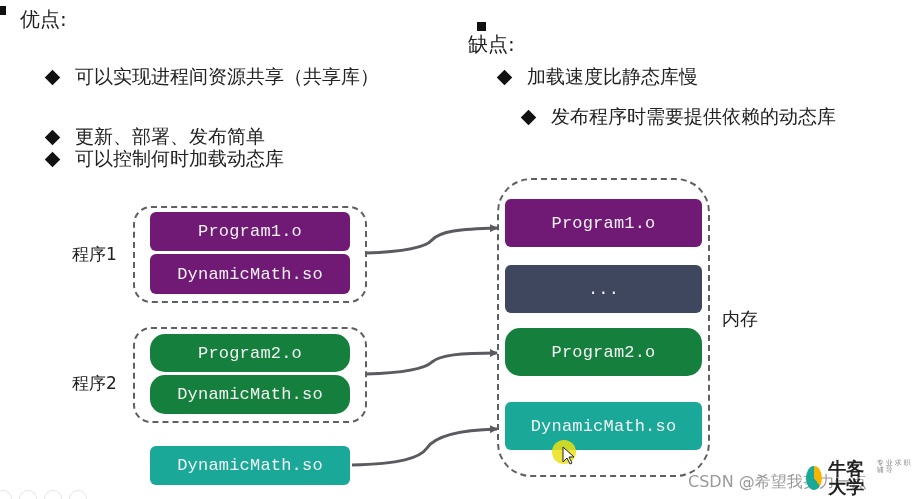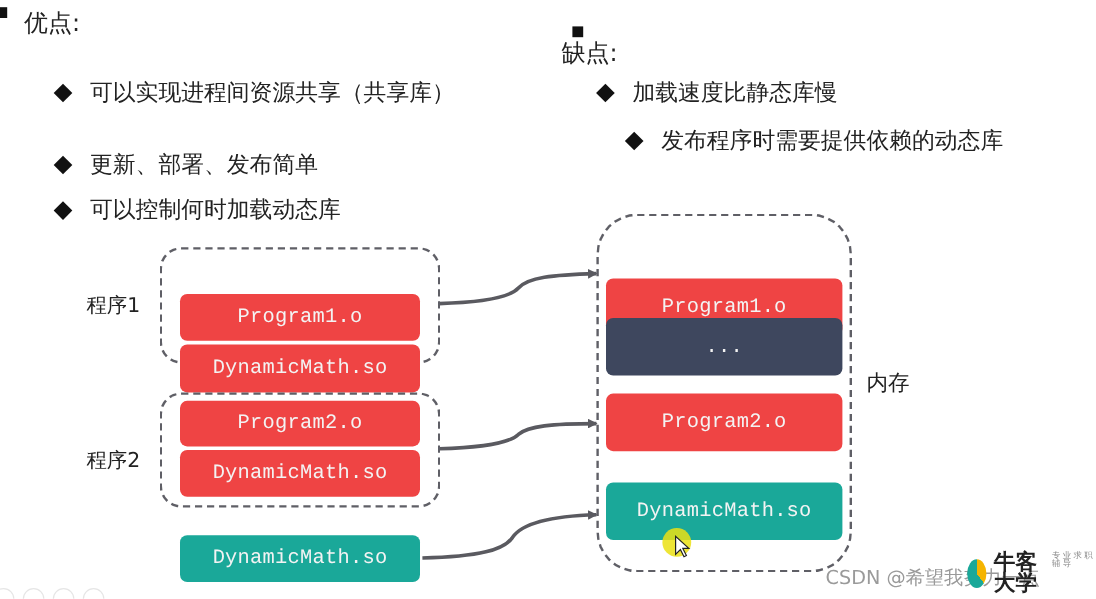--- a/index.html
+++ b/index.html
@@ -16,22 +16,22 @@
     .diamond { width:11px; height:11px; background:#111; transform:rotate(45deg); display:inline-block; margin-right:17px; margin-left:3px; }
     .dash-box {
       position:absolute; border:2.5px dashed #5f5f66; border-radius:18px; box-sizing:border-box;
     }
     .block {
       position:absolute; border-radius:6px; color:#f3f3f3;
       font-family:"Liberation Mono", "DejaVu Sans Mono", monospace;
       font-size:17px; display:flex; align-items:center; justify-content:center;
       box-sizing:border-box; letter-spacing:0.2px;
     }
-    .red { background:#ef4444;margin-top:33px; }
-    .gray { background:#ef4444; }
+    .red { background:#701a75; }
+    .gray { background:#15803d;border-radius:15px; }
     .navy { background:#3e475e; }
     .teal { background:#1aa899; }
     .side-label { font-size:17px; color:#222; white-space:nowrap; }
     .watermark { color:#9a9a9a; font-size:16px; white-space:nowrap; }
     .ctrl-circle { width:18px; height:18px; border:1px solid #ccc; border-radius:50%; box-sizing:border-box; }
     svg { position:absolute; left:0; top:0; }
   </style>
 </head>
 <body>
 
@@ -40,21 +40,21 @@
   <span>优点:</span>
 </div>
 <div class="abs bullet-row" style="left:44px; top:64px;">
   <span class="diamond"></span>
   <span>可以实现进程间资源共享（共享库）</span>
 </div>
 <div class="abs bullet-row" style="left:44px; top:104px;margin-top:20px;">
   <span class="diamond"></span>
   <span>更新、部署、发布简单</span>
 </div>
-<div class="abs bullet-row" style="left:44px; top:162px;">
+<div class="abs bullet-row" style="left:44px; top:146px;">
   <span class="diamond"></span>
   <span>可以控制何时加载动态库</span>
 </div>
 
 <div class="abs section-title" style="left:468px; top:22px; display:flex; align-items:center;flex-direction:column;">
   <span class="square-bullet" style="margin-right:20px;"></span>
   <span>缺点:</span>
 </div>
 <div class="abs bullet-row" style="left:496px; top:64px;">
   <span class="diamond"></span>

